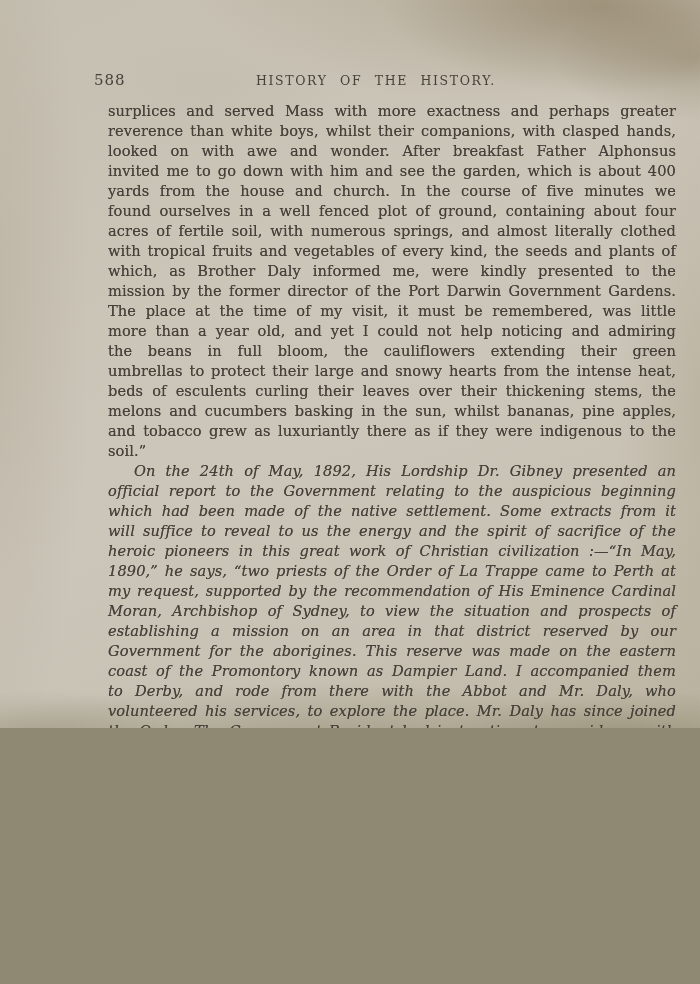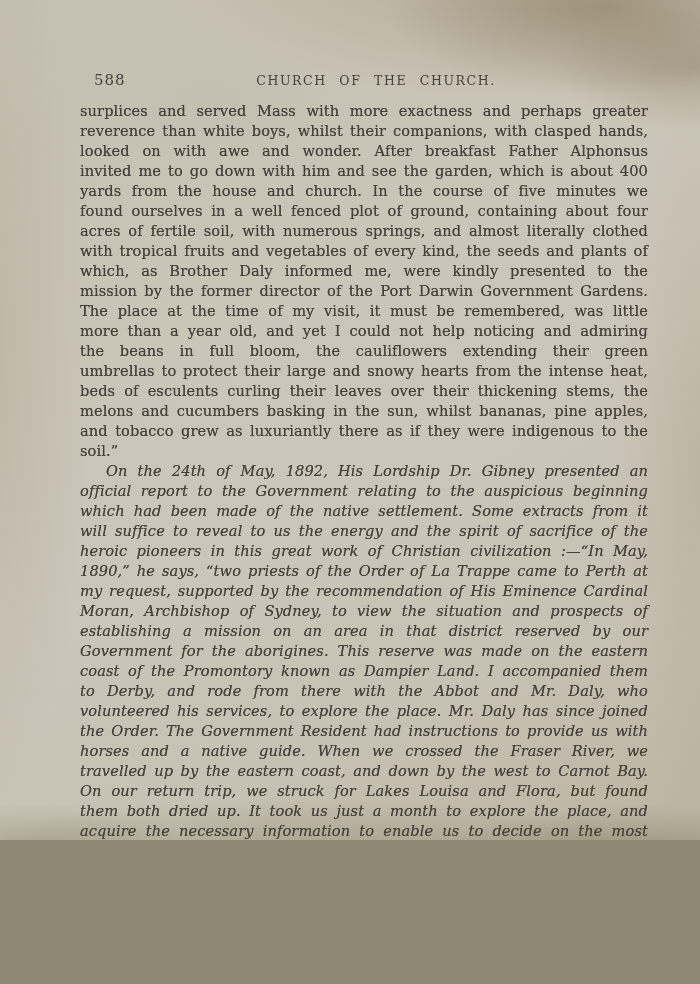--- a/index.html
+++ b/index.html
@@ -3,21 +3,21 @@
 <meta charset="utf-8">
 <style>
   html, body {
     margin: 0;
     padding: 0;
     background: #8f8872;
   }
   .page {
     position: relative;
     width: 700px;
-    height: 840px;
+    height: 728px;
     overflow: hidden;
     font-family: "DejaVu Serif", "Liberation Serif", serif;
     background:
       
       radial-gradient(ellipse 300px 120px at 86% 1%, rgba(128,112,82,0.50), rgba(128,112,82,0) 72%),
       radial-gradient(ellipse 200px 90px at 99% 8%, rgba(130,115,85,0.40), rgba(130,115,85,0) 70%),
       radial-gradient(ellipse 460px 180px at 75% -4%, rgba(145,130,100,0.35), rgba(145,130,100,0) 75%),
       
       radial-gradient(ellipse 520px 90px at 45% 103%, rgba(120,115,85,0.45), rgba(120,115,85,0) 75%),
       radial-gradient(ellipse 260px 70px at 90% 102%, rgba(115,110,80,0.45), rgba(115,110,80,0) 75%),
@@ -52,21 +52,21 @@
     display: block;
     text-align: center;
     font-size: 12.5px;
     letter-spacing: 1.6px;
     word-spacing: 7px;
     padding-top: 2px;
     color: #474339;
   }
   .text-block {
     position: absolute;
-    left: 80px;
+    left: 108px;
     top: 101px;
     width: 568px;
     color: #45413a;
     text-shadow: 0 0 0.6px rgba(72, 66, 56, 0.75);
   }
   .para {
     margin: 0;
     font-size: 14.6px;
     line-height: 20px;
     text-align: justify;
@@ -78,21 +78,21 @@
     font-style: italic;
   }
 </style>
 </head>
 <body>
 
 <div class="page">
 
   <header class="running-header">
     <span class="page-number">588</span>
-    <span class="running-title">CHURCH OF THE CHURCH.</span>
+    <span class="running-title">HISTORY OF THE HISTORY.</span>
   </header>
 
   <main class="text-block">
     <p class="para">surplices and served Mass with more exactness and perhaps greater reverence than white boys, whilst their companions, with clasped hands, looked on with awe and wonder.  After breakfast Father Alphonsus invited me to go down with him and see the garden, which is about 400 yards from the house and church.  In the course of five minutes we found ourselves in a well fenced plot of ground, containing about four acres of fertile soil, with numerous springs, and almost literally clothed with tropical fruits and vegetables of every kind, the seeds and plants of which, as Brother Daly informed me, were kindly presented to the mission by the former director of the Port Darwin Government Gardens.  The place at the time of my visit, it must be remembered, was little more than a year old, and yet I could not help noticing and admiring the beans in full bloom, the cauliflowers extending their green umbrellas to protect their large and snowy hearts from the intense heat, beds of esculents curling their leaves over their thickening stems, the melons and cucumbers basking in the sun, whilst bananas, pine apples, and tobacco grew as luxuriantly there as if they were indigenous to the soil.”</p>
     <p class="para indent">On the 24th of May, 1892, His Lordship Dr. Gibney presented an official report to the Government relating to the auspicious beginning which had been made of the native settlement.  Some extracts from it will suffice to reveal to us the energy and the spirit of sacrifice of the heroic pioneers in this great work of Christian civilization :—“In May, 1890,” he says, “two priests of the Order of La Trappe came to Perth at my request, supported by the recommendation of His Eminence Cardinal Moran, Archbishop of Sydney, to view the situation and prospects of establishing a mission on an area in that district reserved by our Government for the aborigines.  This reserve was made on the eastern coast of the Promontory known as Dampier Land.  I accompanied them to Derby, and rode from there with the Abbot and Mr. Daly, who volunteered his services, to explore the place.  Mr. Daly has since joined the Order.  The Government Resident had instructions to provide us with horses and a native guide.  When we crossed the Fraser River, we travelled up by the eastern coast, and down by the west to Carnot Bay.  On our return trip, we struck for Lakes Louisa and Flora, but found them both dried up.  It took us just a month to explore the place, and acquire the necessary information to enable us to decide on the most suitable place for the mission station.  We found that nearly all the natives were on the western coast, at Beagle Bay and north and south of it.  On this coast we met about 300 natives all told, and from what information we could gather the total number would be between 500 and 600.  This determined me to request the Government to make a reserve back from Beagle Bay as a central and suitable place, which they did, and for which I am duly thankful.  Here then is the</p>
   </main>
 
 </div>
 
 </body></html>

